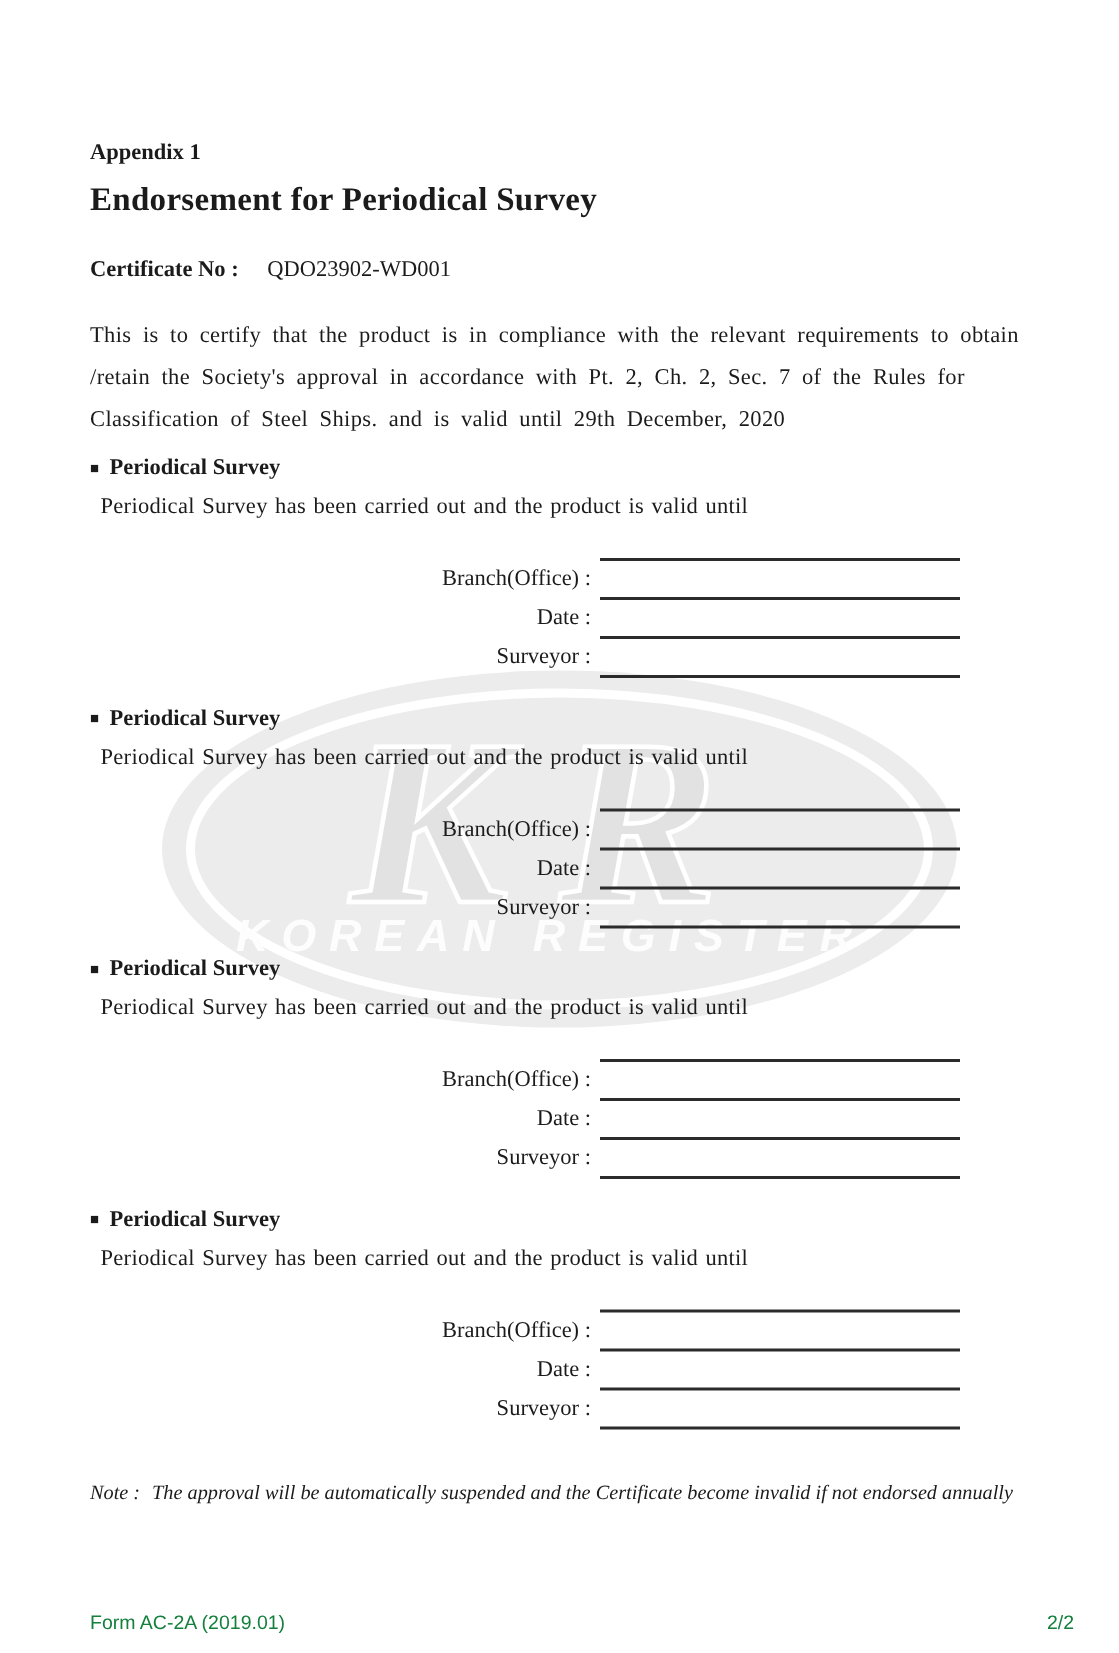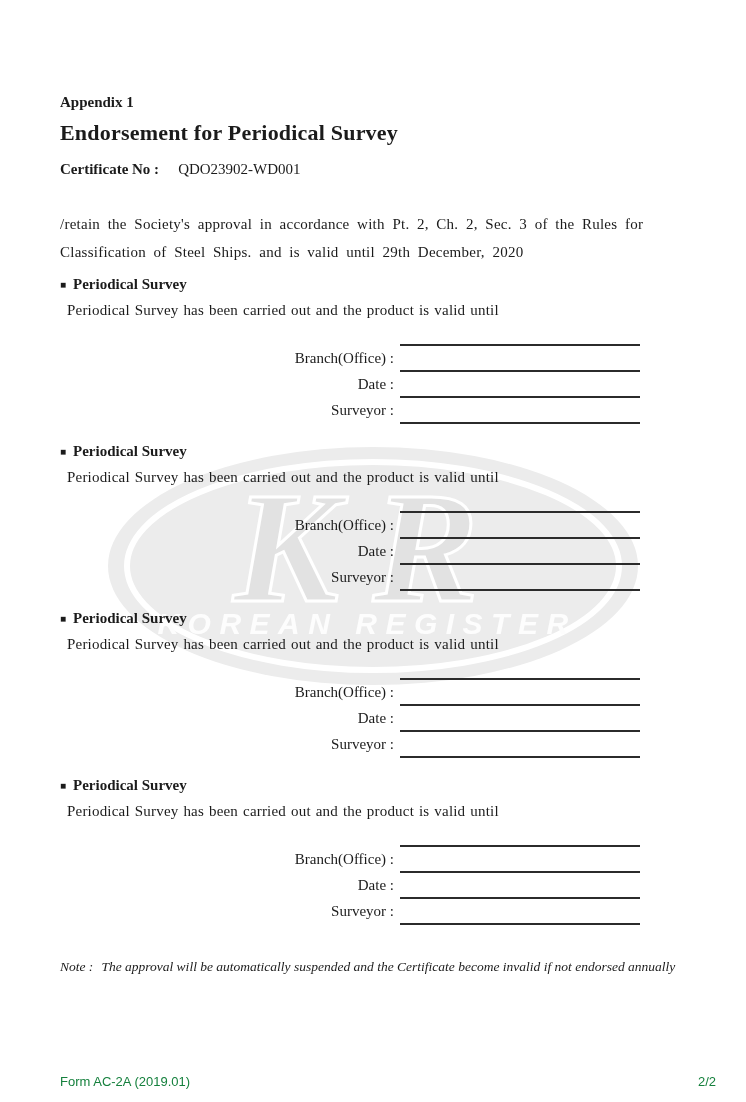--- a/index.html
+++ b/index.html
@@ -28,21 +28,21 @@
     font-size: 15px;
     font-weight: bold;
   }
   .doc-title {
     margin: 9px 0 0 0;
     font-size: 22px;
     font-weight: bold;
     letter-spacing: 0.2px;
   }
   .meta { margin-top: 13px; position: relative; height: 42px; font-size: 15px; }
-  .meta-left { position: absolute; left: 0; top: 0; line-height: 21px; }
+  .meta-left { position: absolute; left: 0; top: 11px; line-height: 21px; }
   .meta-left .lbl { font-weight: bold; }
   .meta-left .val { margin-left: 19px; }
   .meta-right { position: absolute; right: 0; top: 0; }
   .meta-row { display: flex; line-height: 21px; }
   .meta-row .lbl { width: 132px; text-align: right; font-weight: bold; }
   .meta-row .val { width: 121px; margin-left: 6px; }
   .body-text { margin-top: 9px; font-size: 15px; line-height: 28px; }
   .body-line { white-space: nowrap; word-spacing: 3.6px; letter-spacing: 0.25px; }
   .sections { margin-top: 8px; }
   .survey-section { margin-bottom: 16px; }
@@ -93,21 +93,22 @@
 
     <div class="meta">
       <div class="meta-left">
         <span class="lbl">Certificate No :</span><span class="val">QDO23902-WD001</span>
       </div>
       <div class="meta-right">
       </div>
     </div>
 
     <div class="body-text">
-      <div class="body-line">/retain the Society's approval in accordance with Pt. 2, Ch. 2, Sec. 3 of the Rules for</div>
+      <div class="body-line">This is to certify that the product is in compliance with the relevant requirements to obtain</div>
+      <div class="body-line">/retain the Society's approval in accordance with Pt. 2, Ch. 2, Sec. 7 of the Rules for</div>
       <div class="body-line">Classification of Steel Ships. and is valid until 29th December, 2020</div>
     </div>
 
     <div class="sections">
   <div class="survey-section">
     <div class="sec-head">
       <span class="bullet">■</span><span class="sec-title">Periodical Survey</span>
     </div>
     <p class="sec-sentence">Periodical Survey has been carried out and the product is valid until</p>
     <div class="rows">

